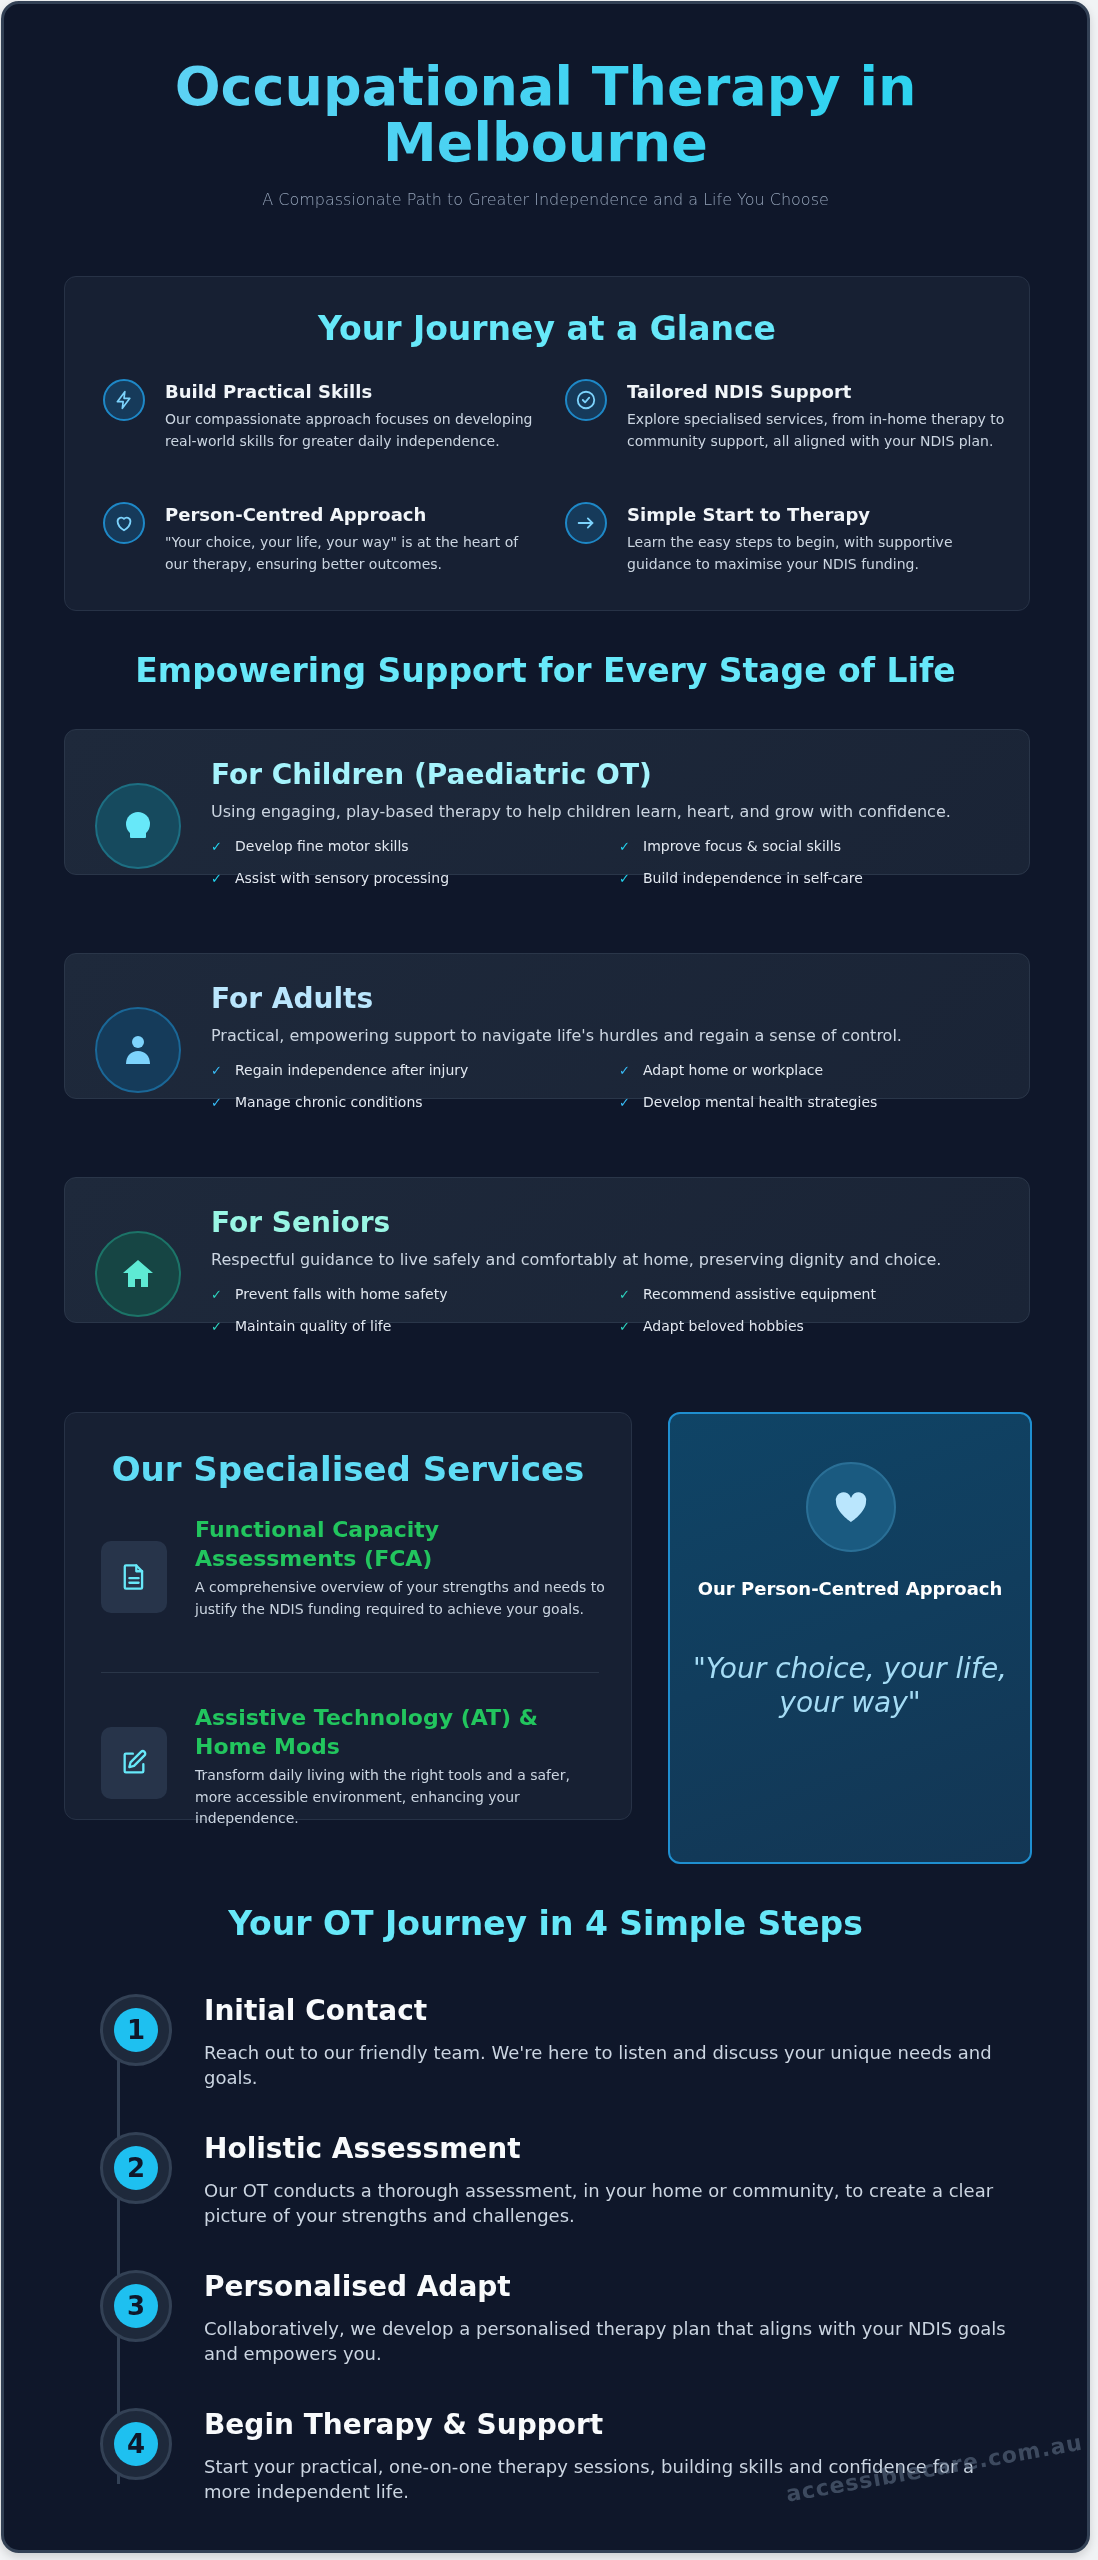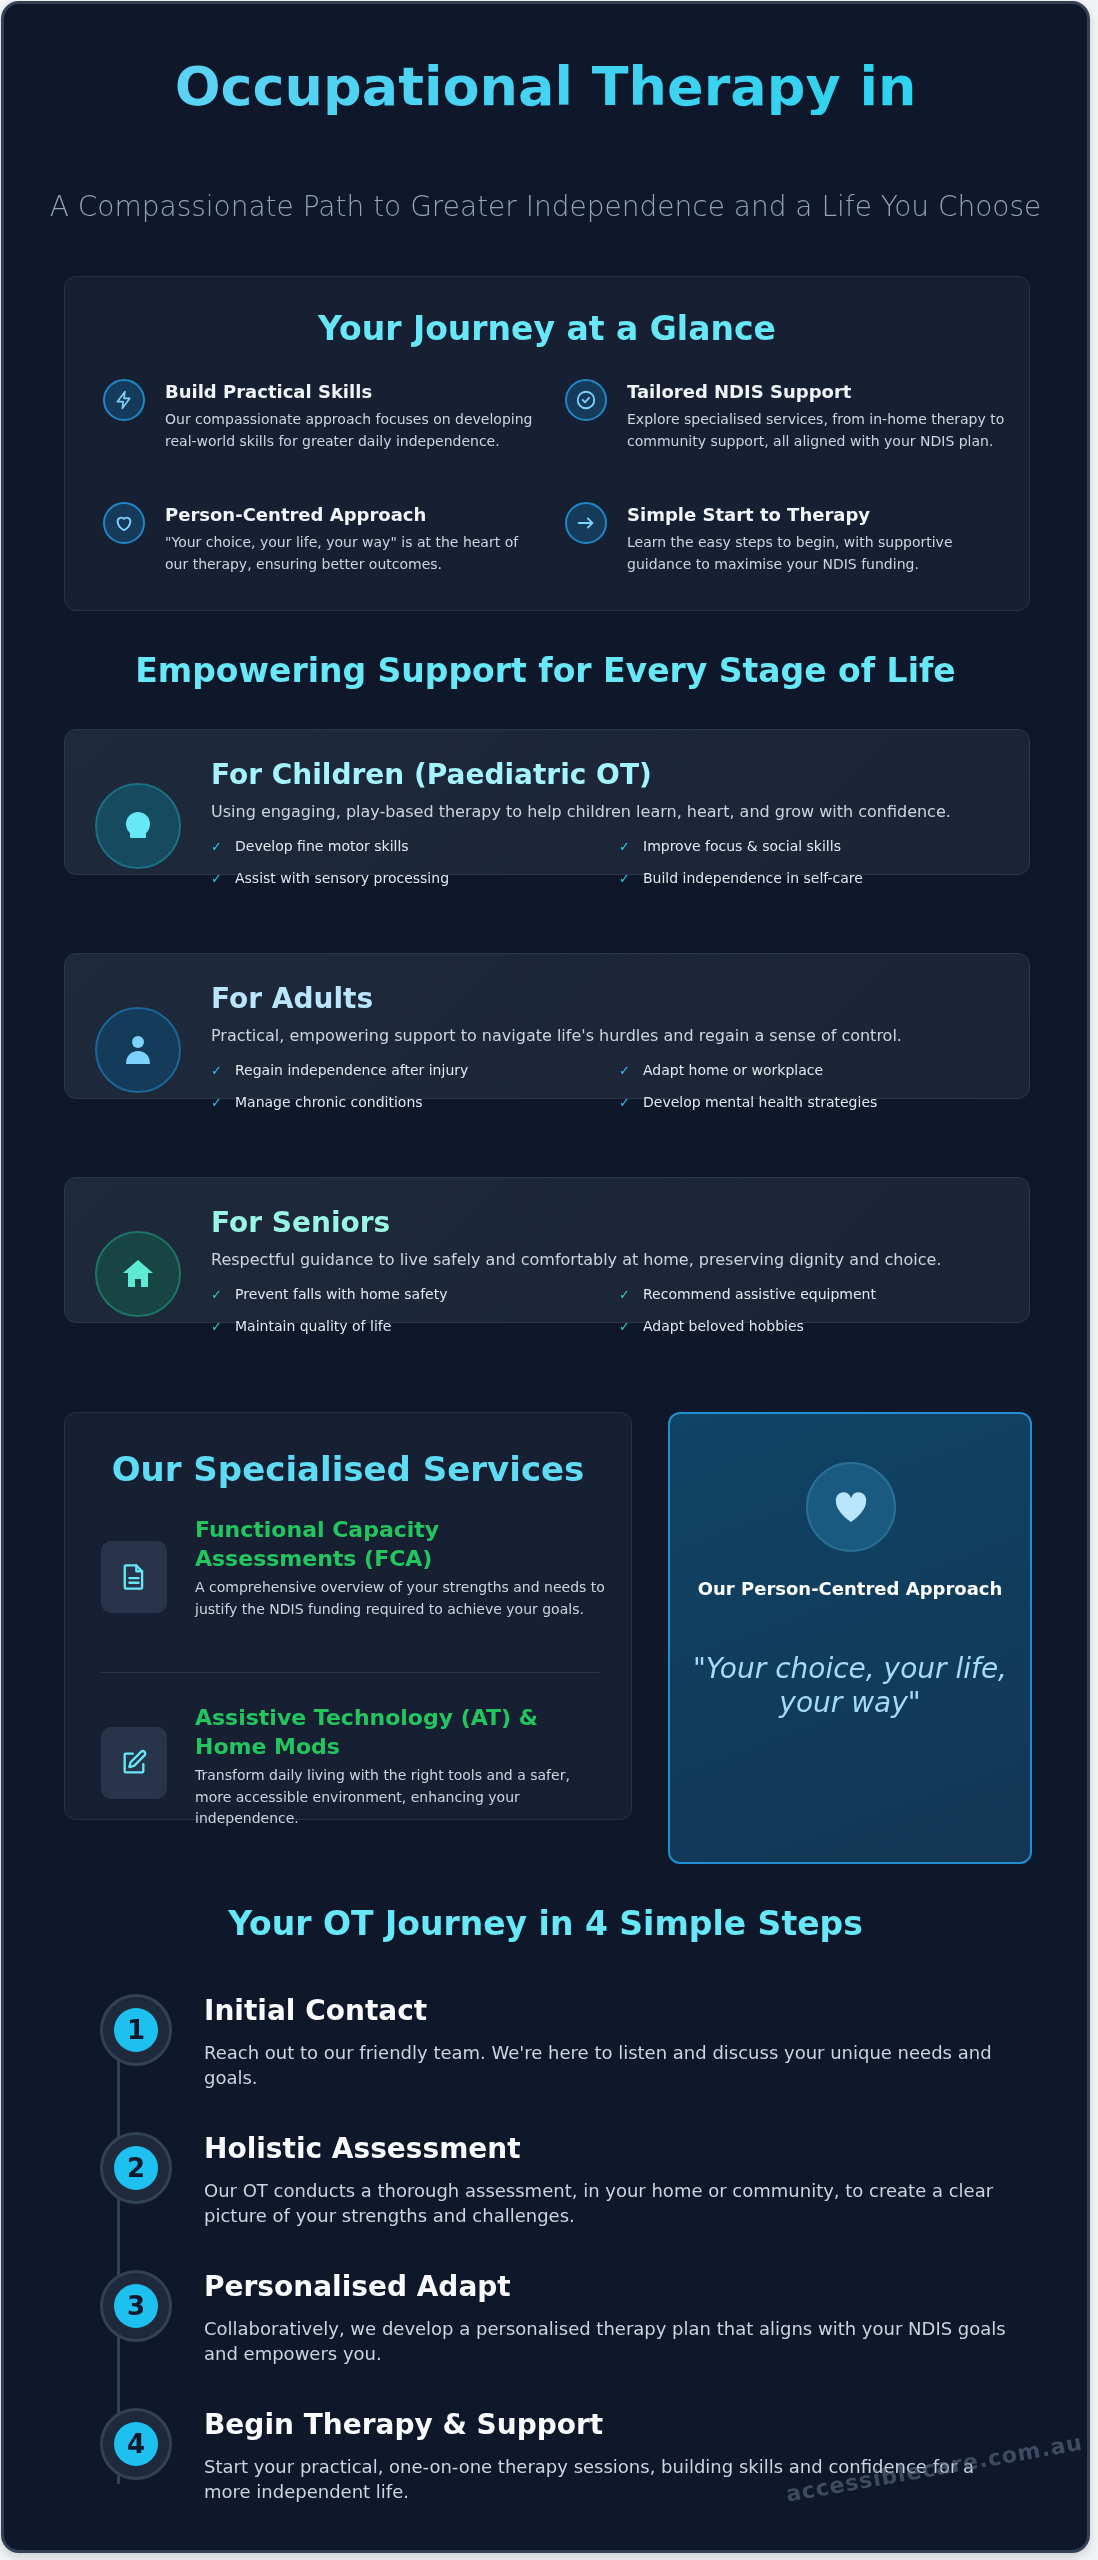--- a/index.html
+++ b/index.html
@@ -13,21 +13,21 @@
   }
   .hero-title {
     position: absolute; left: 0; right: 0; top: 55px; text-align: center;
     font-size: 54px; font-weight: bold; line-height: 56px;
     color: #5bd1f5;
     background: linear-gradient(90deg, #67d2f5, #22d3ee);
     -webkit-background-clip: text; background-clip: text; -webkit-text-fill-color: transparent;
   }
   .hero-sub {
     position: absolute; left: 0; right: 0; top: 186px; text-align: center;
-    font-size: 28px; color: #94a3b8; font-weight: 300;
+    font-size: 16px; color: #94a3b8; font-weight: 300;
   }
   .glance {
     position: absolute; left: 60px; top: 272px; width: 966px; height: 335px;
     background: #172033; border: 1px solid #273246; border-radius: 12px;
   }
   .glance-title {
     position: absolute; left: 0; right: 0; top: 32px; text-align: center;
     font-size: 33px; font-weight: bold; color: #67e8f9;
   }
   .glance-item { position: absolute; width: 440px; }
@@ -108,20 +108,21 @@
     letter-spacing: 1px;
   }
 </style>
 </head>
 <body>
 
 <div class="page">
 
   <h1 class="hero-title">
     <span>Occupational Therapy in</span><br>
+    <span>Melbourne</span>
   </h1>
   <p class="hero-sub">A Compassionate Path to Greater Independence and a Life You Choose</p>
 
   <section class="glance">
     <h2 class="glance-title">Your Journey at a Glance</h2>
 
     <div class="glance-item" style="left:38px; top:102px;">
       <span class="g-icon">
         <svg width="20" height="20" viewBox="0 0 24 24" fill="none" stroke="#7dd3fc" stroke-width="2" stroke-linejoin="round">
             <path d="M13 2 4 14h7l-1 8 9-12h-7l1-8z"></path>

